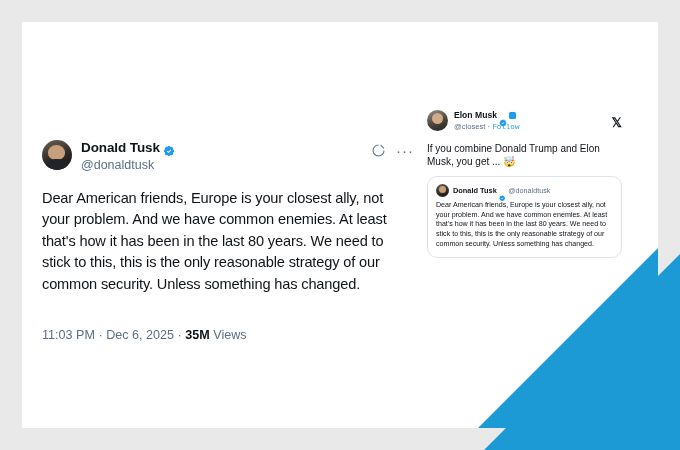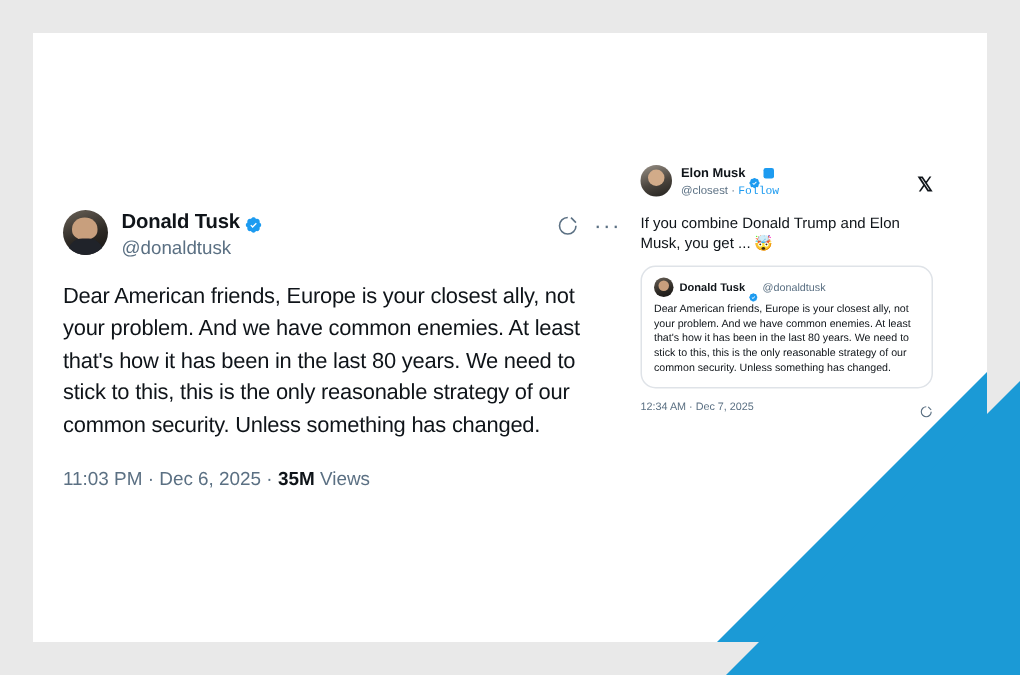--- a/index.html
+++ b/index.html
@@ -144,21 +144,21 @@
 
   .mt-body {
     margin-top: 15px;
     font-size: 14.6px;
     line-height: 1.48;
     color: #0f1419;
     letter-spacing: -0.15px;
   }
 
   .mt-meta {
-    margin-top: 16px;
+    margin-top: 32px;
     font-size: 12.6px;
     color: #5b7083;
   }
   .mt-meta b {
     color: #0f1419;
     font-weight: bold;
   }
 
   
   #quote-card {
@@ -402,28 +402,19 @@
             <svg viewBox="0 0 24 24" width="6.5" height="6.5" aria-hidden="true">
               <path fill="#1d9bf0" d="M22.25 12c0-1.43-.88-2.67-2.19-3.34.46-1.39.2-2.9-.81-3.91s-2.52-1.27-3.91-.81C14.67 2.63 13.43 1.75 12 1.75s-2.67.88-3.34 2.19c-1.39-.46-2.9-.2-3.91.81s-1.27 2.52-.81 3.91C2.63 9.33 1.75 10.57 1.75 12s.88 2.67 2.19 3.34c-.46 1.39-.2 2.9.81 3.91s2.52 1.27 3.91.81c.67 1.31 1.91 2.19 3.34 2.19s2.67-.88 3.34-2.19c1.39.46 2.9.2 3.91-.81s1.27-2.52.81-3.91c1.31-.67 2.19-1.91 2.19-3.34z"></path>
               <path fill="#fff" d="M10.84 15.92l-3.1-3.1 1.27-1.27 1.83 1.83 4.31-4.31 1.27 1.27-5.58 5.58z"></path>
             </svg>
           </span>
           <span class="qc-inner-handle">@donaldtusk</span>
         </div>
         <div class="qc-inner-text">Dear American friends, Europe is your closest ally, not your problem. And we have common enemies. At least that's how it has been in the last 80 years. We need to stick to this, this is the only reasonable strategy of our common security. Unless something has changed.</div>
       </div>
 
-      <div class="qc-footer">
-        <span class="qc-time">12:34 AM · Dec 7, 2025</span>
-        <span class="qc-grok">
-          <svg viewBox="0 0 24 24" width="9" height="9" aria-hidden="true">
-            <path fill="none" stroke="#5b7083" stroke-width="2" d="M12 3.2a8.8 8.8 0 1 0 8.8 8.8"></path>
-            <path fill="none" stroke="#5b7083" stroke-width="2" d="M15.5 3.4l5.2 5.2"></path>
-          </svg>
-        </span>
-      </div>
     </div>
 
     <div id="corner-triangle-inner"></div>
   </div>
 
   <div id="corner-triangle"></div>
 </div>
 
 </body></html>

